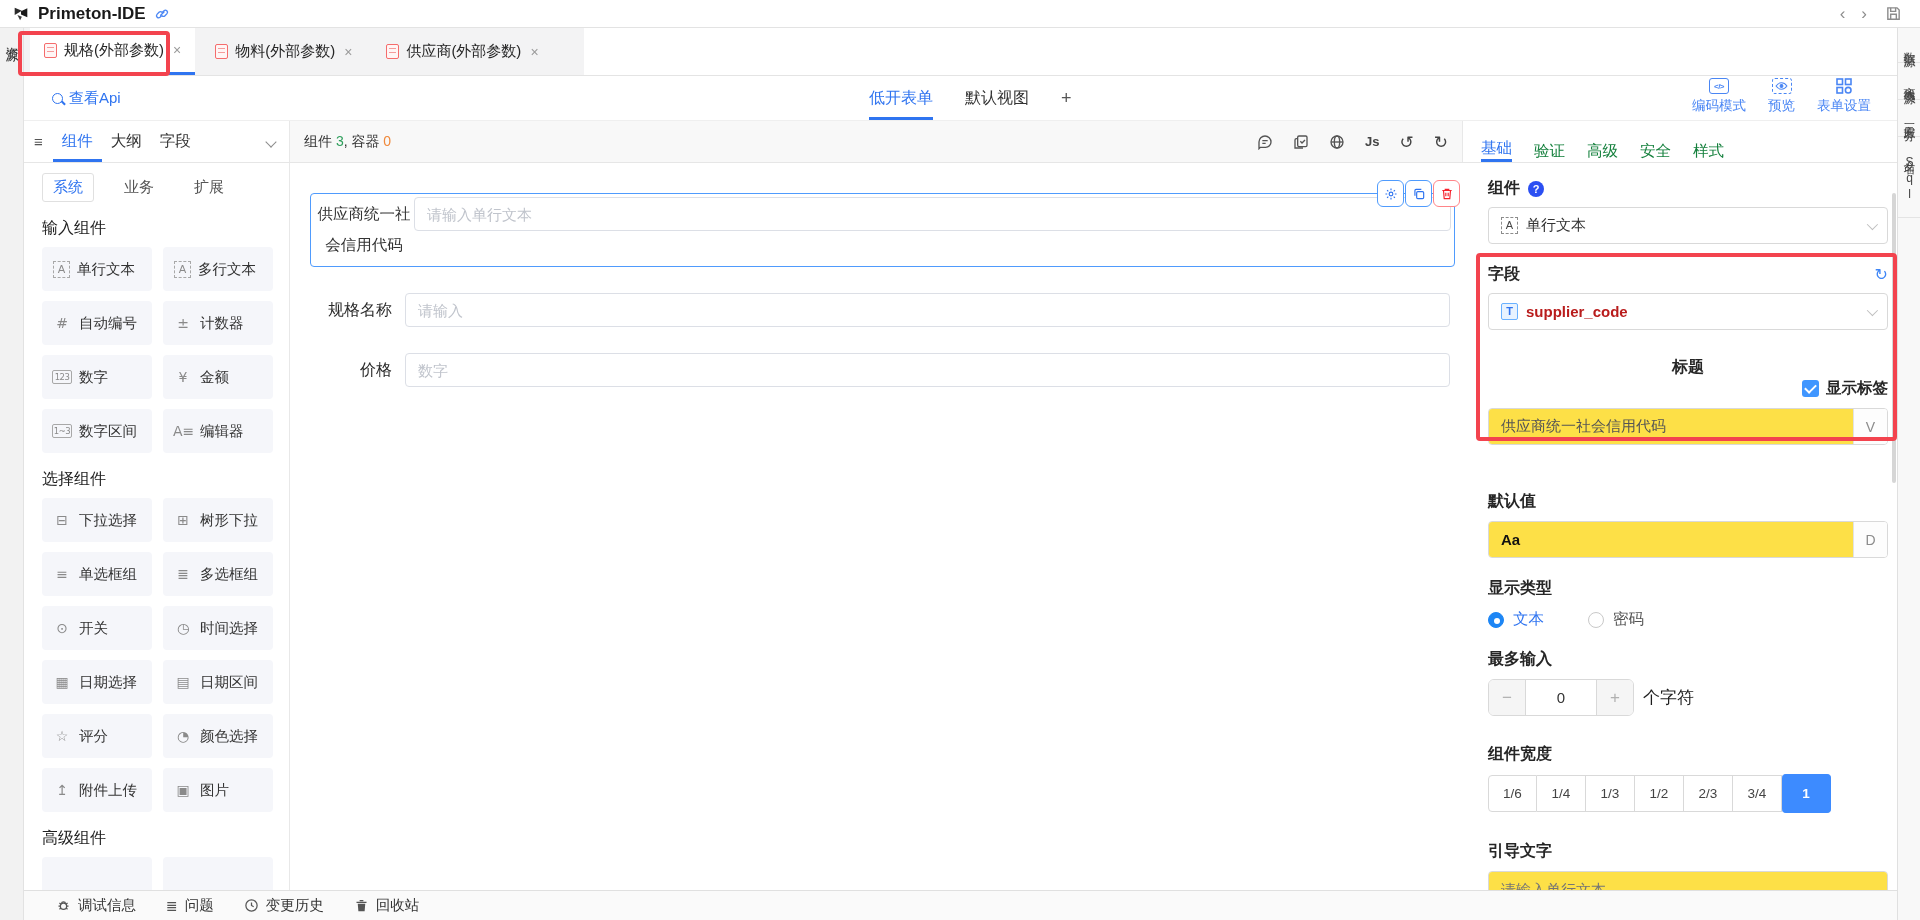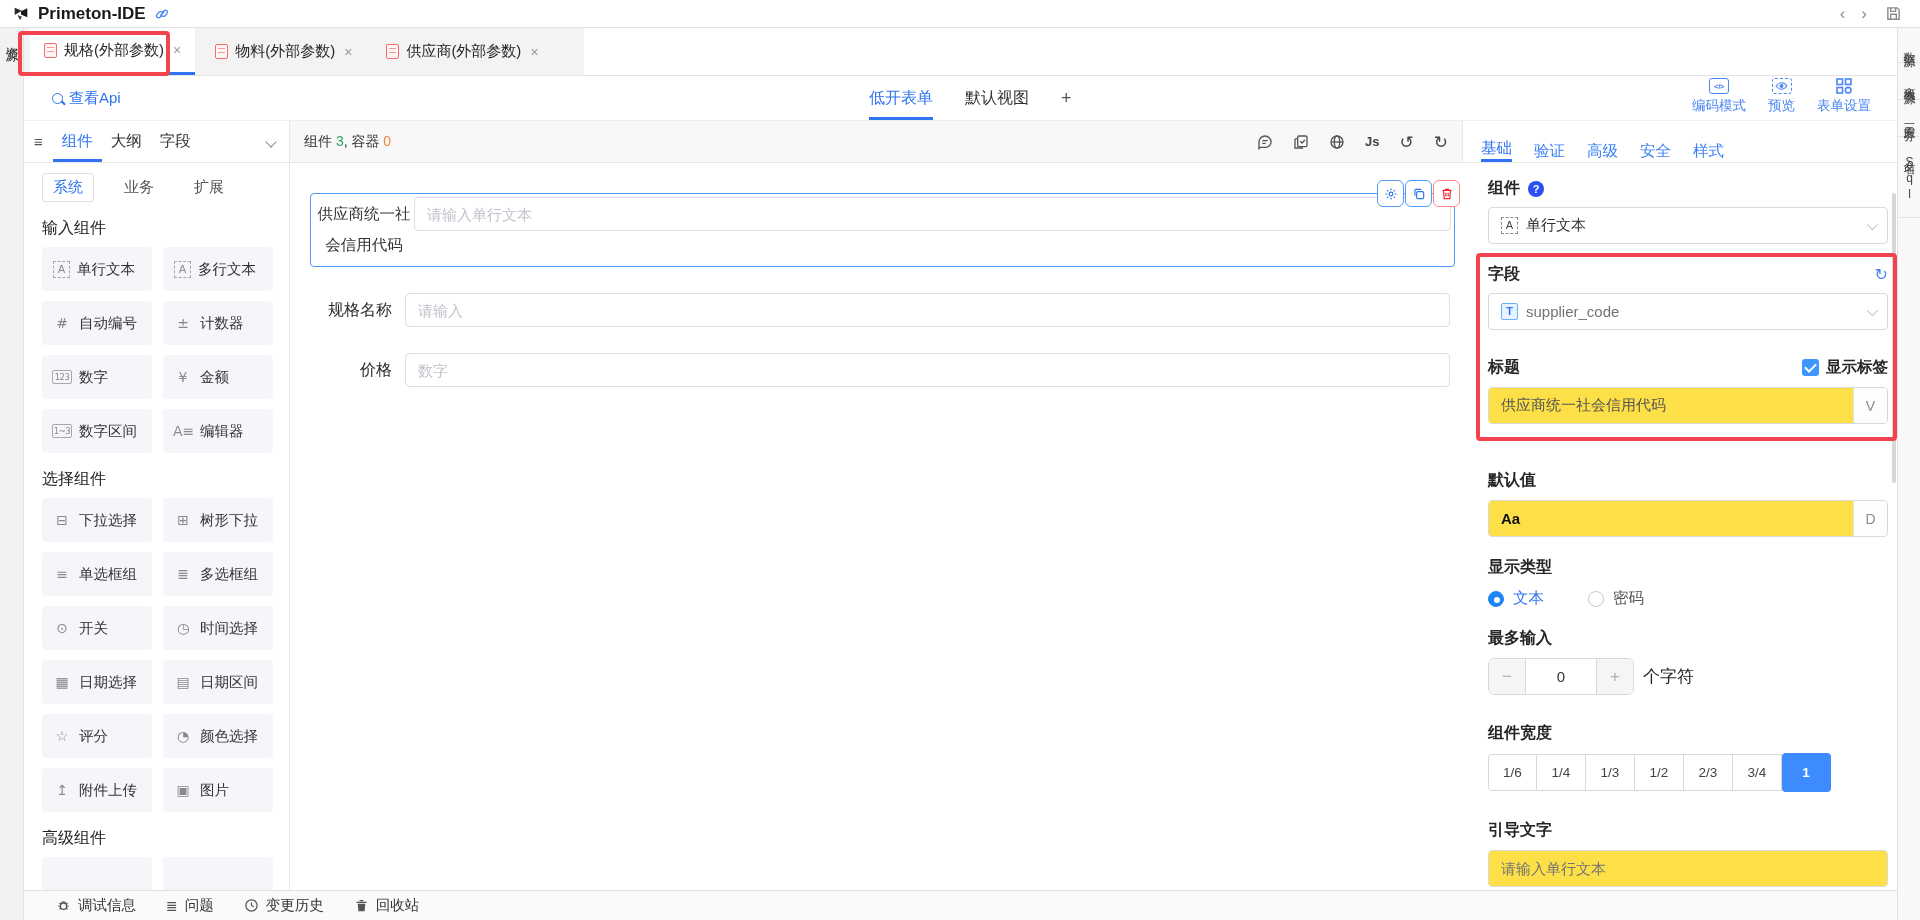--- a/index.html
+++ b/index.html
@@ -62,21 +62,21 @@
   .sb-tab.active { color:#2f74f0; border-bottom:3px solid #2f74f0; padding-top:3px; }
   .sb-caret { position:absolute; right:14px; top:17px; width:8px; height:8px; border-right:1.6px solid #8c8c8c; border-bottom:1.6px solid #8c8c8c; transform:rotate(45deg); }
   .cv-header { flex:1; background:#f8f8f8; display:flex; align-items:center; padding:0 14px; border-right:1px solid #e8e8e8; }
   .cv-count { font-size:14px; color:#333; }
   .cnt-green { color:#2e9e5b; } .cnt-orange { color:#f0883a; }
   .cv-icons { margin-left:auto; display:flex; align-items:center; gap:20px; color:#545454; }
   .cv-icons svg { width:16px; height:16px; }
   .js-lab { font-size:13px; font-weight:bold; color:#444;text-align:right; }
   .u-arrow { font-size:17px; color:#444; font-family:"DejaVu Sans",sans-serif; }
   .insp-tabs { width:434px; flex:0 0 434px; display:flex; align-items:flex-end; padding-left:18px; gap:22px; background:#fff; }
-  .insp-tab { display:flex; align-items:center; font-size:15.5px; color:#3b82f6; }
+  .insp-tab { display:flex; align-items:center; font-size:15.5px; color:#15803d; }
   .insp-tab.active { color:#2f74f0; border-bottom:3px solid #2f74f0; padding-top:3px; }
 
   
   .content { flex:1; display:flex; min-height:0; }
 
   
   .sidebar { width:266px; flex:0 0 266px; border-right:1px solid #e8e8e8; overflow:hidden; background:#fff; }
   .subtabs { display:flex; align-items:center; gap:20px; margin:10px 0 0 18px; }
   .subtab { font-size:15px; color:#555; padding:4px 10px; }
   .subtab.active { color:#2f74f0; background:#fff; border:1px solid #e0e0e0; border-radius:3px; }
@@ -103,30 +103,30 @@
   .fbtn.danger { border-color:#ff8589; color:#f5222d; }
   .form-row { display:flex; align-items:center; margin:26px 13px 0 20px; }
   .form-row + .form-row { margin-top:25px; }
   .row-label { width:95px; flex:0 0 95px; text-align:right; padding-right:13px; font-size:16px; color:#2a2a2a; white-space:nowrap; }
   .row-input { flex:1; height:35px; }
 
   
   .inspector { width:434px; flex:0 0 434px; padding:0 9px 0 25px; overflow:hidden; position:relative; background:#fff; }
   .insp-label { font-size:16px; font-weight:bold; color:#262626; }
   .lbl-row { display:flex; align-items:center; }
-  .mt15{margin-top:15px;} .mt20{margin-top:20px;} .mt27{margin-top:27px;} .mt34{margin-top:46px;}
+  .mt15{margin-top:15px;} .mt20{margin-top:20px;} .mt27{margin-top:27px;flex-direction:column;} .mt34{margin-top:46px;}
   .mt19{margin-top:19px;} .mt28{margin-top:28px;} .mt8{margin-top:8px;} .mt9{margin-top:9px;} .mt10{margin-top:10px;}
   .help-ic { width:16px; height:16px; border-radius:50%; background:#2b4ff2; color:#fff; font-size:11px; font-weight:bold; display:flex; align-items:center; justify-content:center; margin-left:8px; }
   .refresh-ic { margin-left:auto; color:#3f86f6; font-size:16px; font-family:"DejaVu Sans",sans-serif; cursor:pointer; }
   .sel { height:37px; border:1px solid #d9d9d9; border-radius:4px; display:flex; align-items:center; padding:0 12px; background:#fff; cursor:pointer; }
   .sel-caret { margin-left:auto; width:8px; height:8px; border-right:1.5px solid #bfbfbf; border-bottom:1.5px solid #bfbfbf; transform:rotate(45deg) translateY(-2px); }
   .ic-a { width:17px; height:17px; border:1px dashed #8c8c8c; font-size:11px; color:#444; text-align:center; line-height:15px; margin-right:8px; }
   .ic-t { width:17px; height:17px; border:1px solid #69b1ff; background:#e8f3ff; color:#2f74f0; font-size:11px; font-weight:bold; text-align:center; line-height:15px; border-radius:2px; margin-right:8px; }
   .sel-val { font-size:15px; color:#333; }
-  .sel-val.red { color:#737373; font-weight:normal; }
+  .sel-val.red { color:#b91c1c; font-weight:bold; }
   .chk-wrap { margin-left:auto; display:flex; align-items:center; gap:7px; }
   .chk { width:17px; height:17px; background:#4096ff; border-radius:3px; position:relative; }
   .chk::after { content:""; position:absolute; left:5px; top:2px; width:5px; height:9px; border-right:2px solid #fff; border-bottom:2px solid #fff; transform:rotate(45deg); }
   .chk-label { font-size:15.5px; font-weight:bold; color:#262626; }
   .inp-group { height:37px; border:1px solid #d9d9d9; border-radius:4px; display:flex; align-items:stretch; overflow:hidden; background:#fff; }
   .inp-group input { flex:1; border:none; outline:none; padding:0 12px; font-size:15px; color:#555; background:#fde047; }
   .inp-group input.bold { font-weight:bold; color:#111; }
   .inp-suffix { width:34px; border-left:1px solid #e2e2e2; display:flex; align-items:center; justify-content:center; font-size:14px; color:#8c8c8c; background:#fdfdfd; }
   .radio-row { display:flex; align-items:center; gap:44px; }
   .radio { display:flex; align-items:center; gap:9px; font-size:15.5px; color:#555; }

